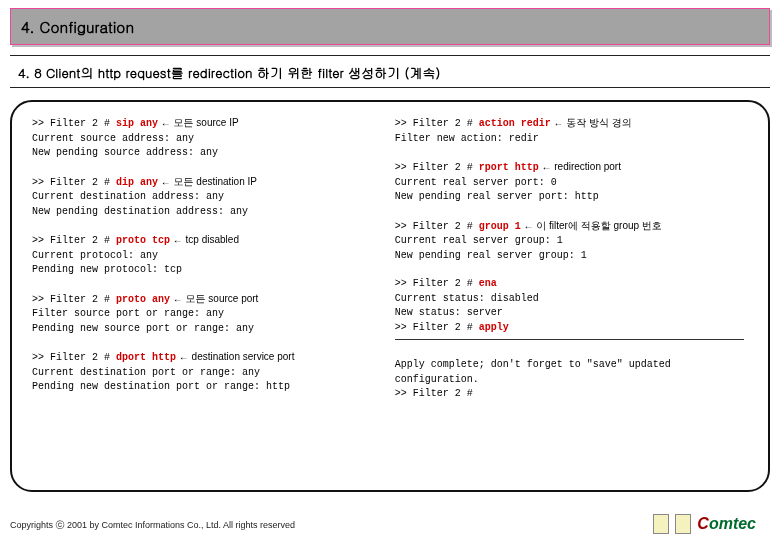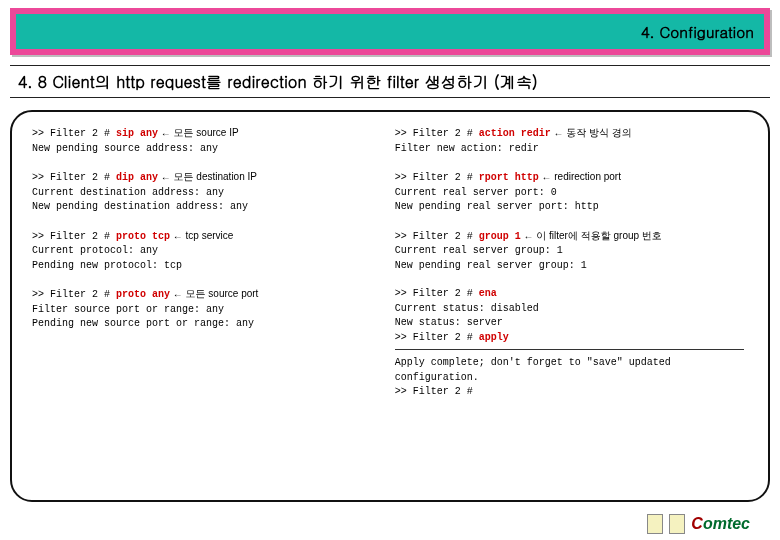--- a/index.html
+++ b/index.html
@@ -12,38 +12,37 @@
     color: #000;
   }
   .slide {
     position: relative;
     width: 780px;
     height: 540px;
     box-sizing: border-box;
     padding: 8px 10px 0 10px;
   }
   .header-bar {
-    border: 6px solid #ec4899;
-    background: #14b8a6;
+    border: 1px solid #ec4899;
+    background: #a3a3a3;
     padding: 6px 10px;
     box-shadow: 2px 2px 0 #bdbdbd;
-    text-align: right;
   }
   .header-bar .title {
     font-size: 15px;
     font-weight: bold;
   }
   .sub-header {
     margin-top: 10px;
     padding: 4px 8px;
     border-top: 1px solid #222;
     border-bottom: 1px solid #222;
   }
   .sub-header .subtitle {
-    font-size: 16px;
+    font-size: 13px;
     font-weight: bold;
   }
   .content-box {
     margin-top: 12px;
     border: 2px solid #111;
     border-radius: 22px;
     height: 392px;
     padding: 14px 24px 8px 20px;
     box-sizing: border-box;
     display: flex;
@@ -76,21 +75,21 @@
   .footer {
     position: absolute;
     left: 10px;
     bottom: 8px;
     font-size: 9px;
     font-family: Arial, sans-serif;
     color: #222;
   }
   .logo-area {
     position: absolute;
-    right: 30px;
+    right: 24px;
     bottom: 6px;
     display: flex;
     align-items: center;
     gap: 6px;
   }
   .badge {
     width: 14px;
     height: 18px;
     border: 1px solid #888;
     background: #f5f2c0;
@@ -120,47 +119,55 @@
   </div>
 
   <div class="content-box">
 
     <div class="col">
 
       <div class="blk">
         <div>
           <span>&gt;&gt; Filter 2  # </span><span class="cmd-red">sip any</span><span class="arrow">    ← 모든 source IP</span>
         </div>
+        <div>Current source address:        any</div>
         <div>New pending source address: any</div>
       </div>
 
       <div class="blk">
         <div>
           <span>&gt;&gt; Filter 2  # </span><span class="cmd-red">dip any</span><span class="arrow">    ← 모든 destination IP</span>
         </div>
         <div>Current destination address:        any</div>
         <div>New pending destination address: any</div>
       </div>
 
       <div class="blk">
         <div>
-          <span>&gt;&gt; Filter 2  # </span><span class="cmd-red">proto tcp</span><span class="arrow">    ← tcp service</span>
+          <span>&gt;&gt; Filter 2  # </span><span class="cmd-red">proto tcp</span><span class="arrow">    ← tcp disabled</span>
         </div>
         <div>Current protocol:           any</div>
         <div>Pending new protocol:    tcp</div>
       </div>
 
       <div class="blk">
         <div>
           <span>&gt;&gt; Filter 2  # </span><span class="cmd-red">proto any</span><span class="arrow">    ← 모든 source port</span>
         </div>
         <div>Filter source port or range:     any</div>
         <div>Pending new source port or range:     any</div>
       </div>
 
+      <div class="blk" style="margin-bottom:4px;">
+        <div>
+          <span>&gt;&gt; Filter 2  # </span><span class="cmd-red">dport http</span><span class="arrow">    ← destination service port</span>
+        </div>
+        <div>Current destination port or range:     any</div>
+        <div>Pending new destination port or range:  http</div>
+      </div>
 
     </div>
 
     <div class="col col-right">
 
       <div class="blk">
         <div>
           <span>&gt;&gt; Filter 2  # </span><span class="cmd-red">action redir</span><span class="arrow">     ← 동작 방식 경의</span>
         </div>
         <div>Filter new action:       redir</div>
@@ -175,41 +182,42 @@
       </div>
 
       <div class="blk">
         <div>
           <span>&gt;&gt; Filter 2  # </span><span class="cmd-red">group 1</span><span class="arrow">        ← 이 filter에 적용할 group 번호</span>
         </div>
         <div>Current real server group:        1</div>
         <div>New pending real server group: 1</div>
       </div>
 
-      <div class="blk" style="margin-bottom:6px;font-family:Liberation Mono, monospace;">
+      <div class="blk" style="margin-bottom:18px;font-family:Liberation Mono, monospace;">
         <div>
           <span>&gt;&gt; Filter 2  # </span><span class="cmd-red">ena</span>
         </div>
         <div>Current status: disabled</div>
         <div>New status:       server</div>
         <div>
           <span>&gt;&gt; Filter 2  # </span><span class="cmd-red">apply</span>
         </div>
         <hr class="hr-line">
       </div>
 
       <div class="blk" style="margin-bottom:16px;">
         <div>Apply complete; don't forget to "save" updated configuration.</div>
         <div>&gt;&gt; Filter 2  #</div>
       </div>
 
     </div>
 
   </div>
 
+  <div class="footer">Copyrights ⓒ 2001 by Comtec Informations Co., Ltd. All rights reserved</div>
 
   <div class="logo-area">
     <div class="badge"></div>
     <div class="badge"></div>
     <span class="logo-text"><span class="swoosh">C</span><span>omtec</span></span>
   </div>
 
 </div>
 
 </body></html>

